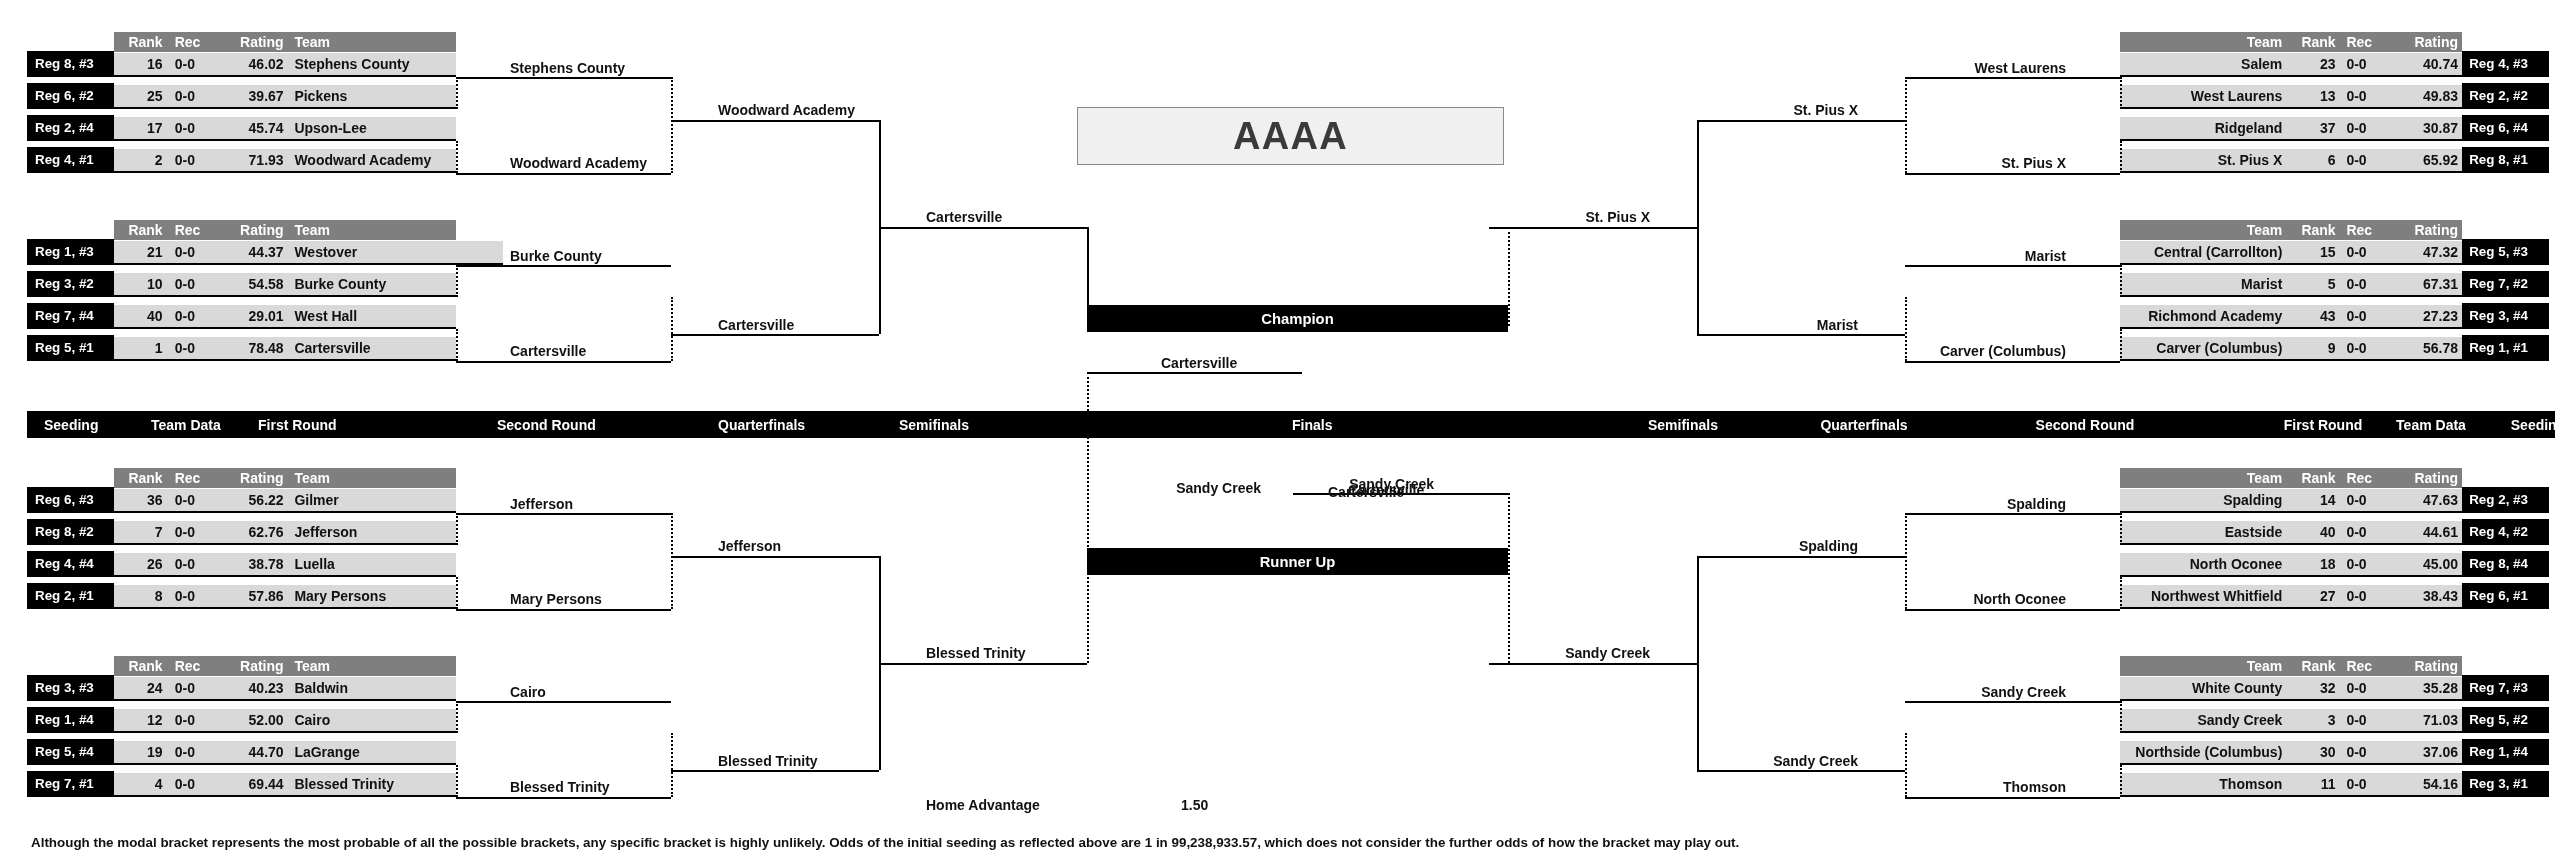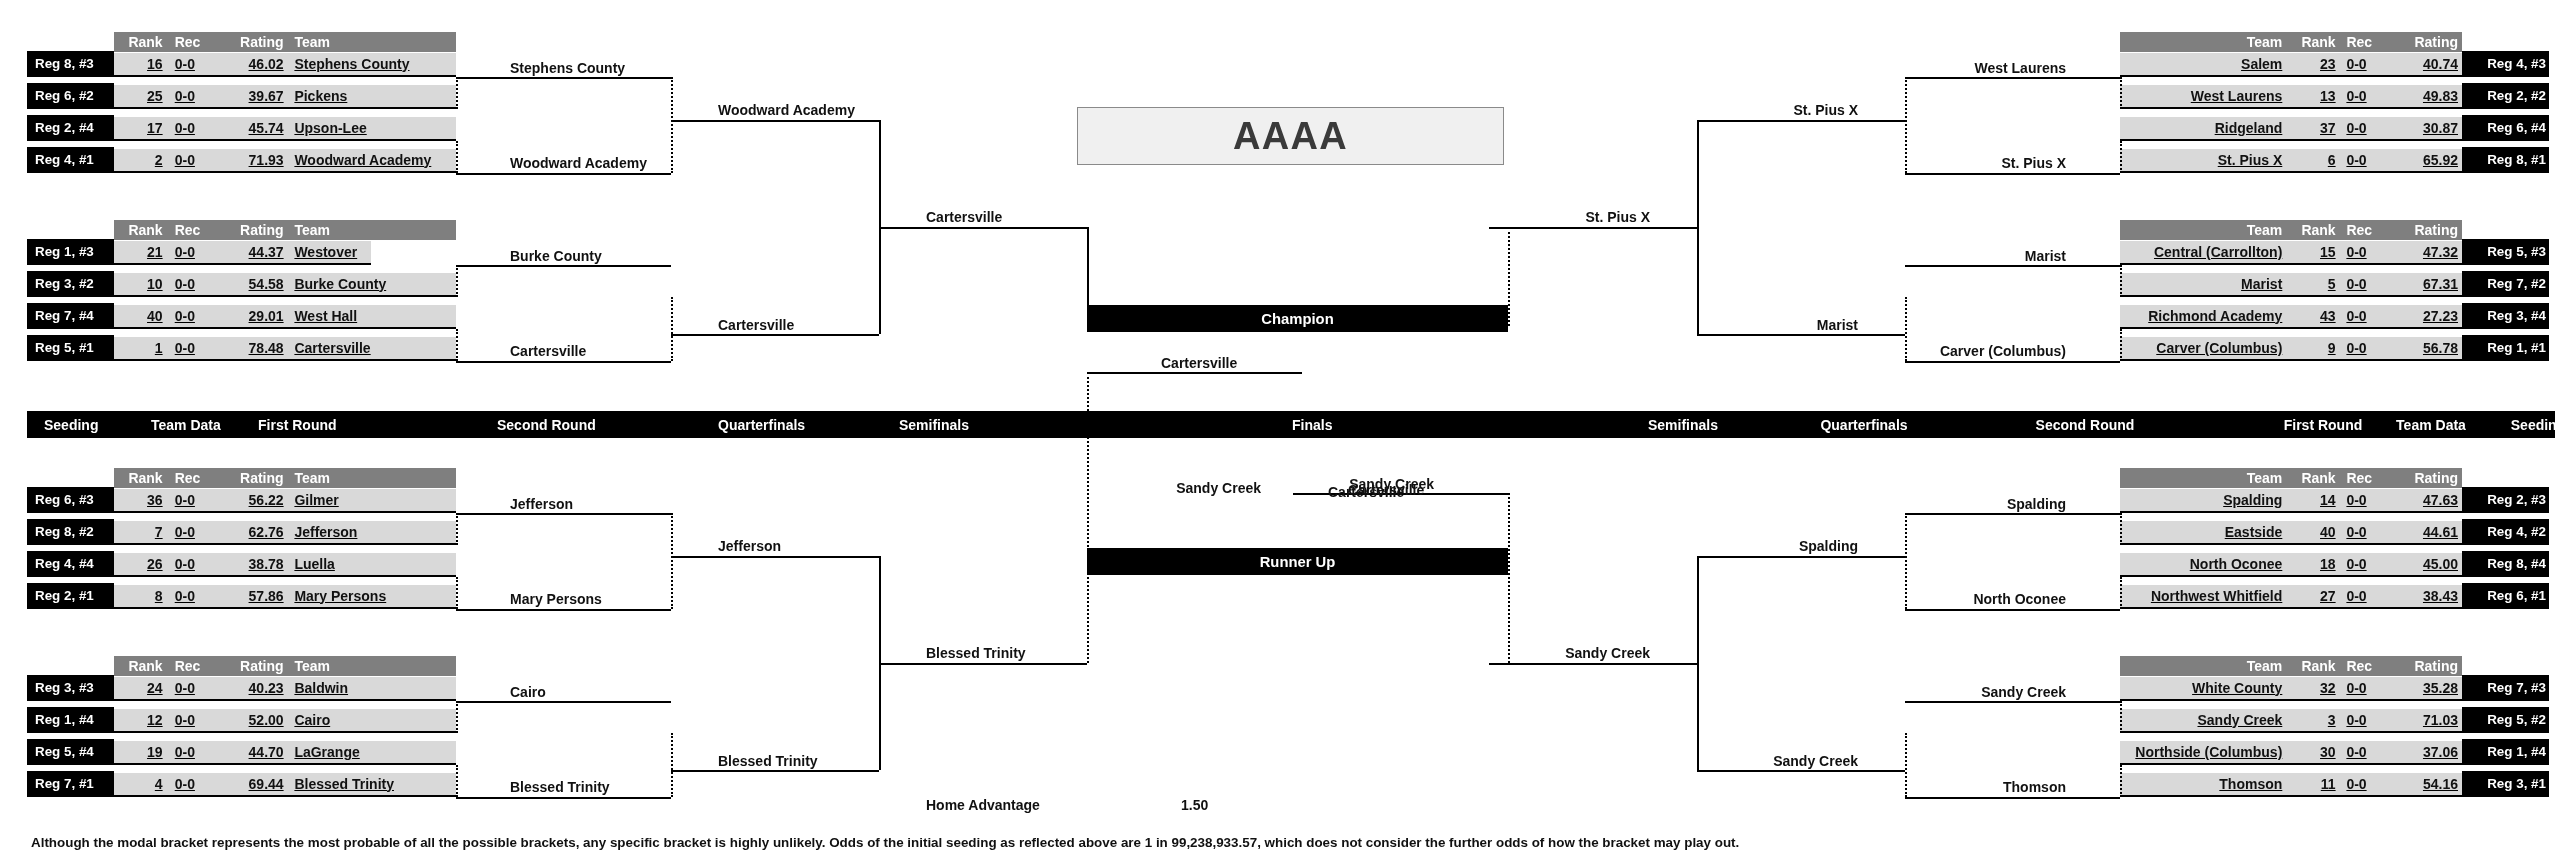--- a/index.html
+++ b/index.html
@@ -9,39 +9,39 @@
     font-family: "Liberation Sans", sans-serif;
     overflow: hidden;
   }
   #root { position: relative; width: 2576px; height: 861px; }
 
   
   .grp { position: absolute; }
   .hdr { position:absolute; height:20px; background:#7f7f7f; color:#fff;
          font-size:14px; font-weight:bold; display:flex; align-items:center; }
   .row { position:absolute; height:25px; display:flex; align-items:center;
-         border-bottom:2.7px solid #000;text-decoration:underline; }
+         border-bottom:2.7px solid #000; }
   .seedtag { background:#000; color:#fff; font-size:13.4px; font-weight:bold;
              display:flex; align-items:center; height:25px; }
   .cells { background:#d9d9d9; height:22px; display:flex; align-items:center;
            font-size:14px; font-weight:bold; color:#111; flex:1; }
 
   
   .L .seedtag { width:87px; padding-left:8px; }
   .L .c-rank { width:54px; text-align:right; padding-right:5.4px; }
   .L .c-rec  { width:47px; text-align:left; padding-left:6.7px; }
   .L .c-rat  { width:74px; text-align:right; padding-right:5.4px; }
   .L .c-team { flex:1; text-align:left; padding-left:5.4px; white-space:nowrap; }
   .L .hdr .h-rank{ width:54px; text-align:right; padding-right:5.4px;}
   .L .hdr .h-rec { width:47px; text-align:left; padding-left:6.7px;}
   .L .hdr .h-rat { width:74px; text-align:right; padding-right:5.4px;}
   .L .hdr .h-team{ flex:1; text-align:left; padding-left:5.4px;}
 
   
-  .R .seedtag { width:87px; padding-right:3px; justify-content:flex-end; order:5; }
+  .R .seedtag { width:87px; padding-right:21px; justify-content:flex-end; order:5; }
   .R .c-team { flex:1; text-align:right; padding-right:6.7px; white-space:nowrap; }
   .R .c-rank { width:52px; text-align:right; padding-right:5.4px; }
   .R .c-rec  { width:47px; text-align:left; padding-left:5.4px; }
   .R .c-rat  { width:74px; text-align:right; padding-right:4px; }
   .R .hdr { justify-content:flex-start; }
   .R .hdr .h-team{ flex:1; text-align:right; padding-right:6.7px;}
   .R .hdr .h-rank{ width:52px; text-align:right; padding-right:5.4px;}
   .R .hdr .h-rec { width:47px; text-align:left; padding-left:5.4px;}
   .R .hdr .h-rat { width:74px; text-align:right; padding-right:4px;}
 
@@ -125,21 +125,21 @@
         </div>
       </div>
     </div>
     <div class="grp L" style="left: 27px; top: 220px; width: 429px;">
       <div class="hdr" style="left: 87px; top: 0px; width: 342px;">
         <span class="h-rank">Rank</span>
         <span class="h-rec">Rec</span>
         <span class="h-rat">Rating</span>
         <span class="h-team">Team</span>
       </div>
-      <div class="row" style="left: 0px; top: 20px; width: 344px;">
+      <div class="row" style="left: 0px; top: 20px; width: 476px;">
         <div class="seedtag">Reg 1, #3</div>
         <div class="cells">
           <span class="c-rank">21</span>
           <span class="c-rec">0-0</span>
           <span class="c-rat">44.37</span>
           <span class="c-team">Westover</span>
         </div>
       </div>
       <div class="row" style="left: 0px; top: 52px; width: 429px;">
         <div class="seedtag">Reg 3, #2</div>

